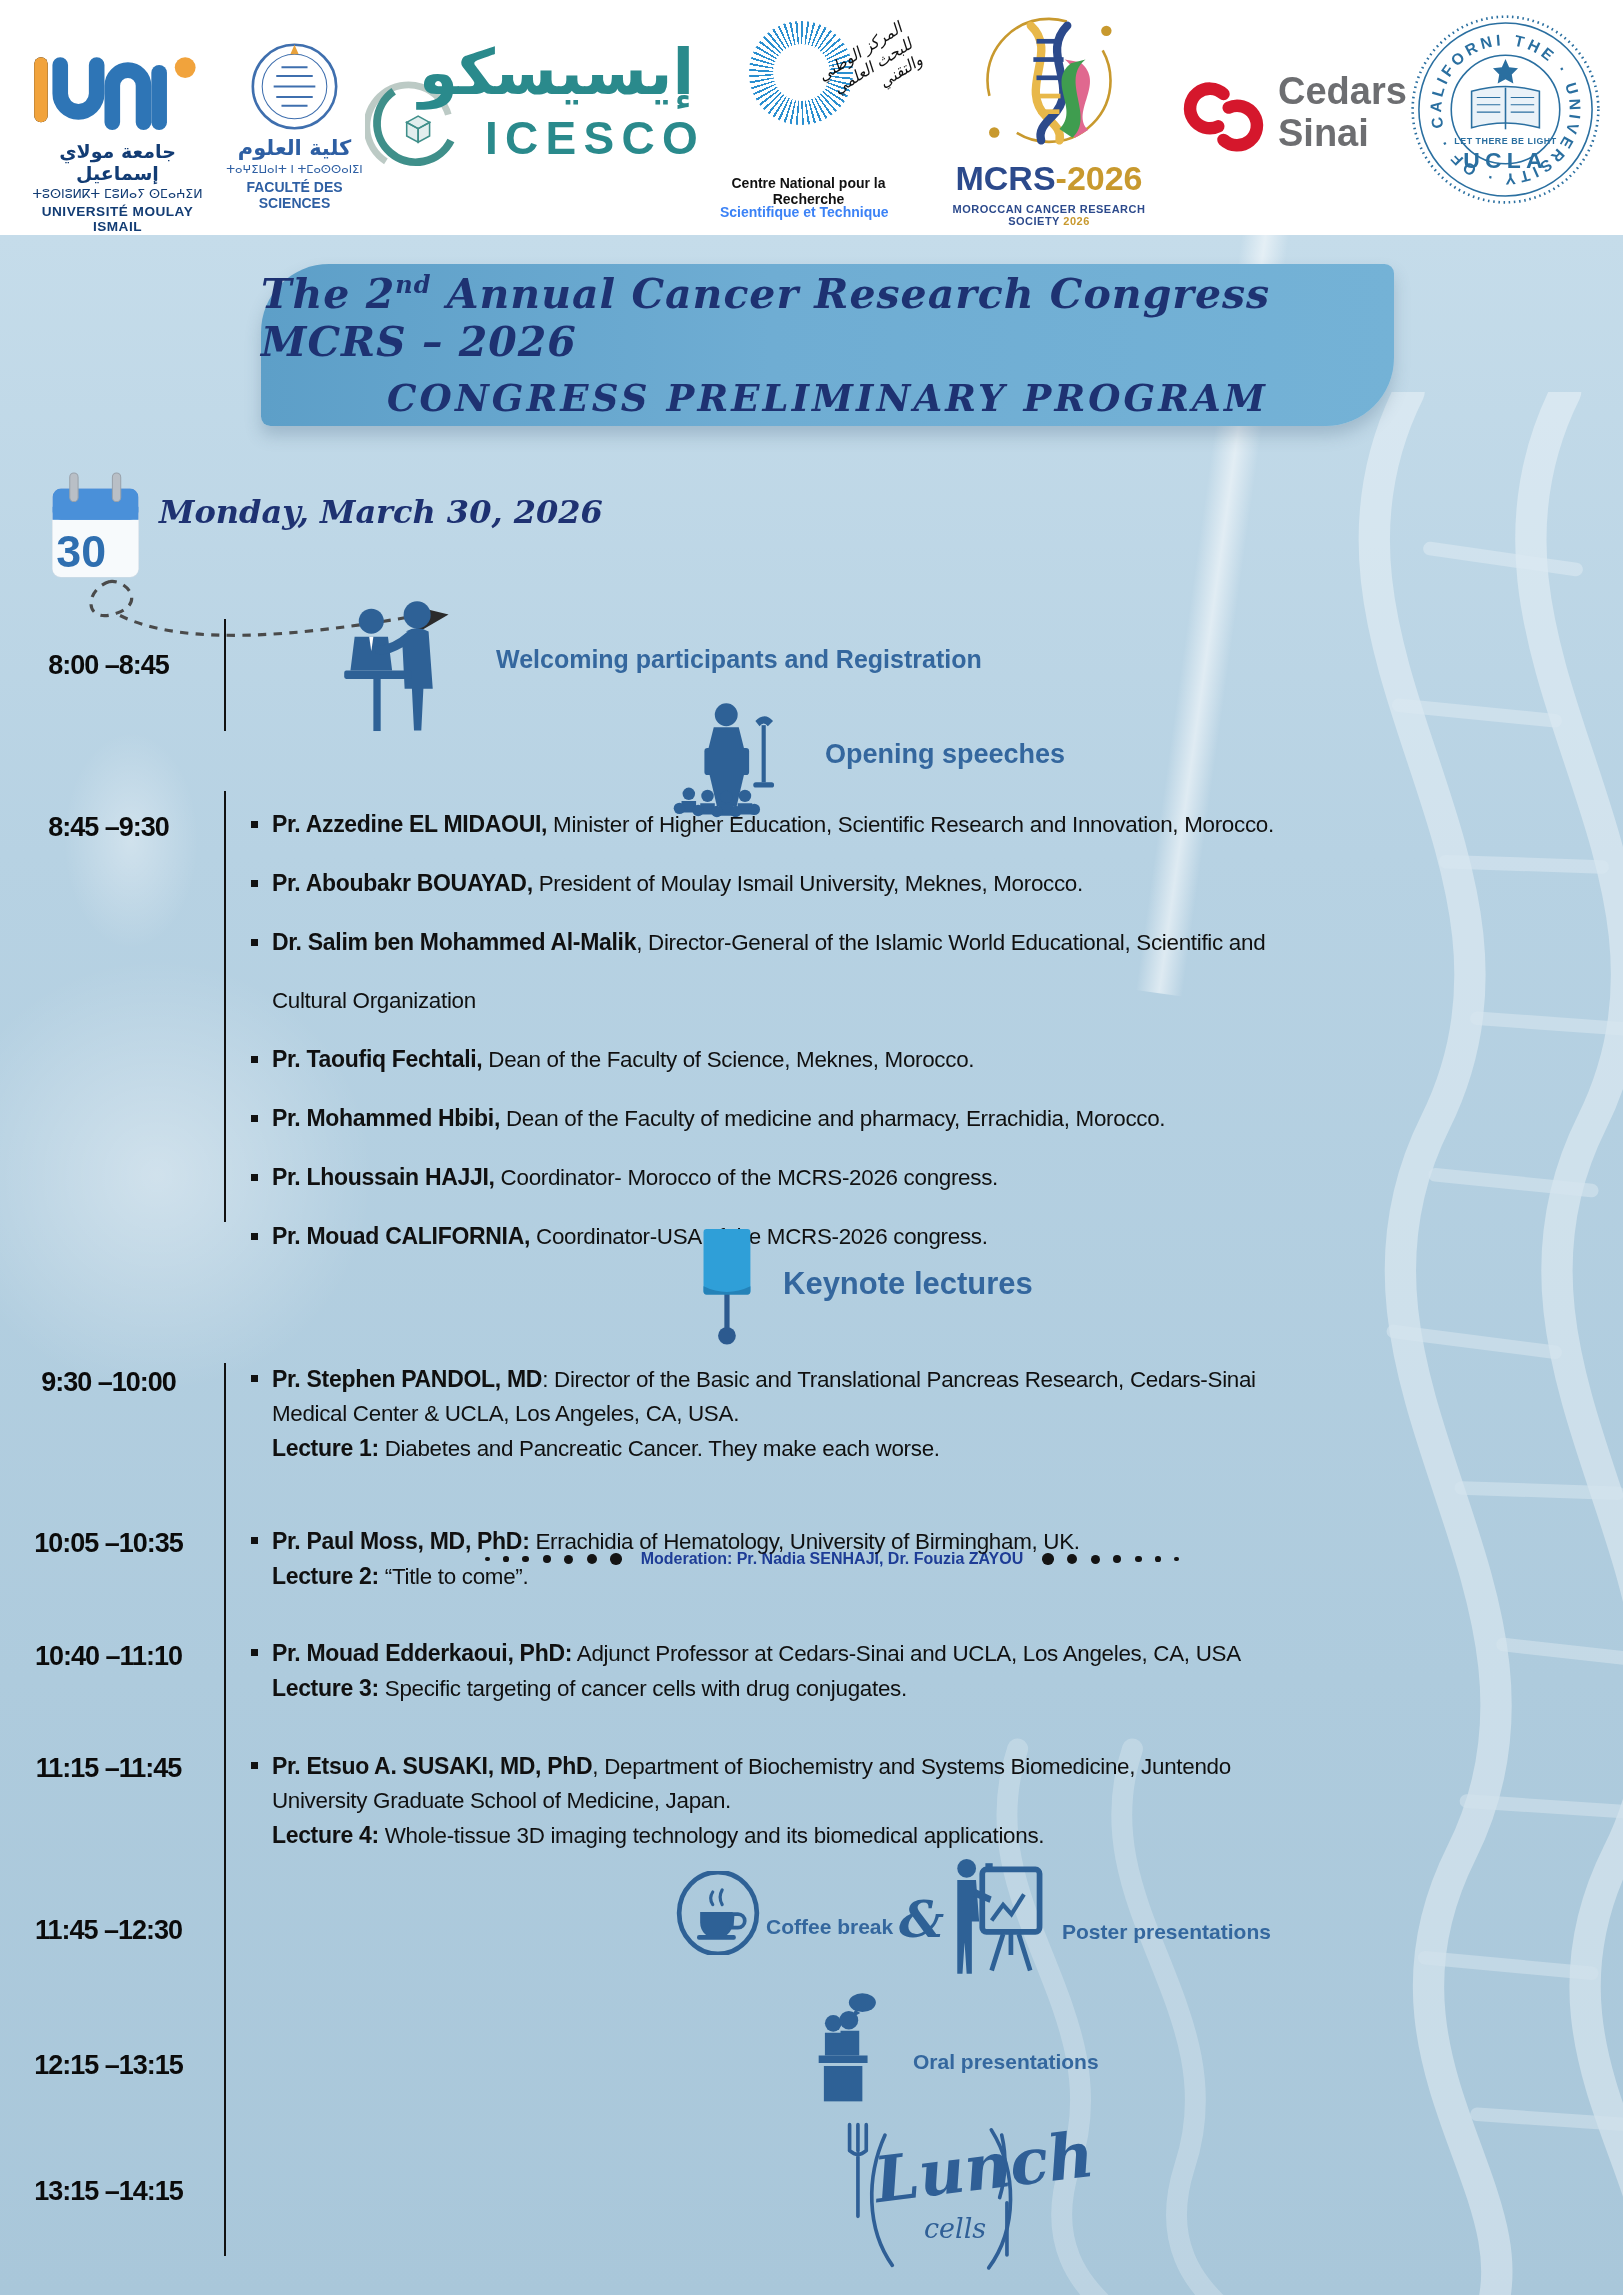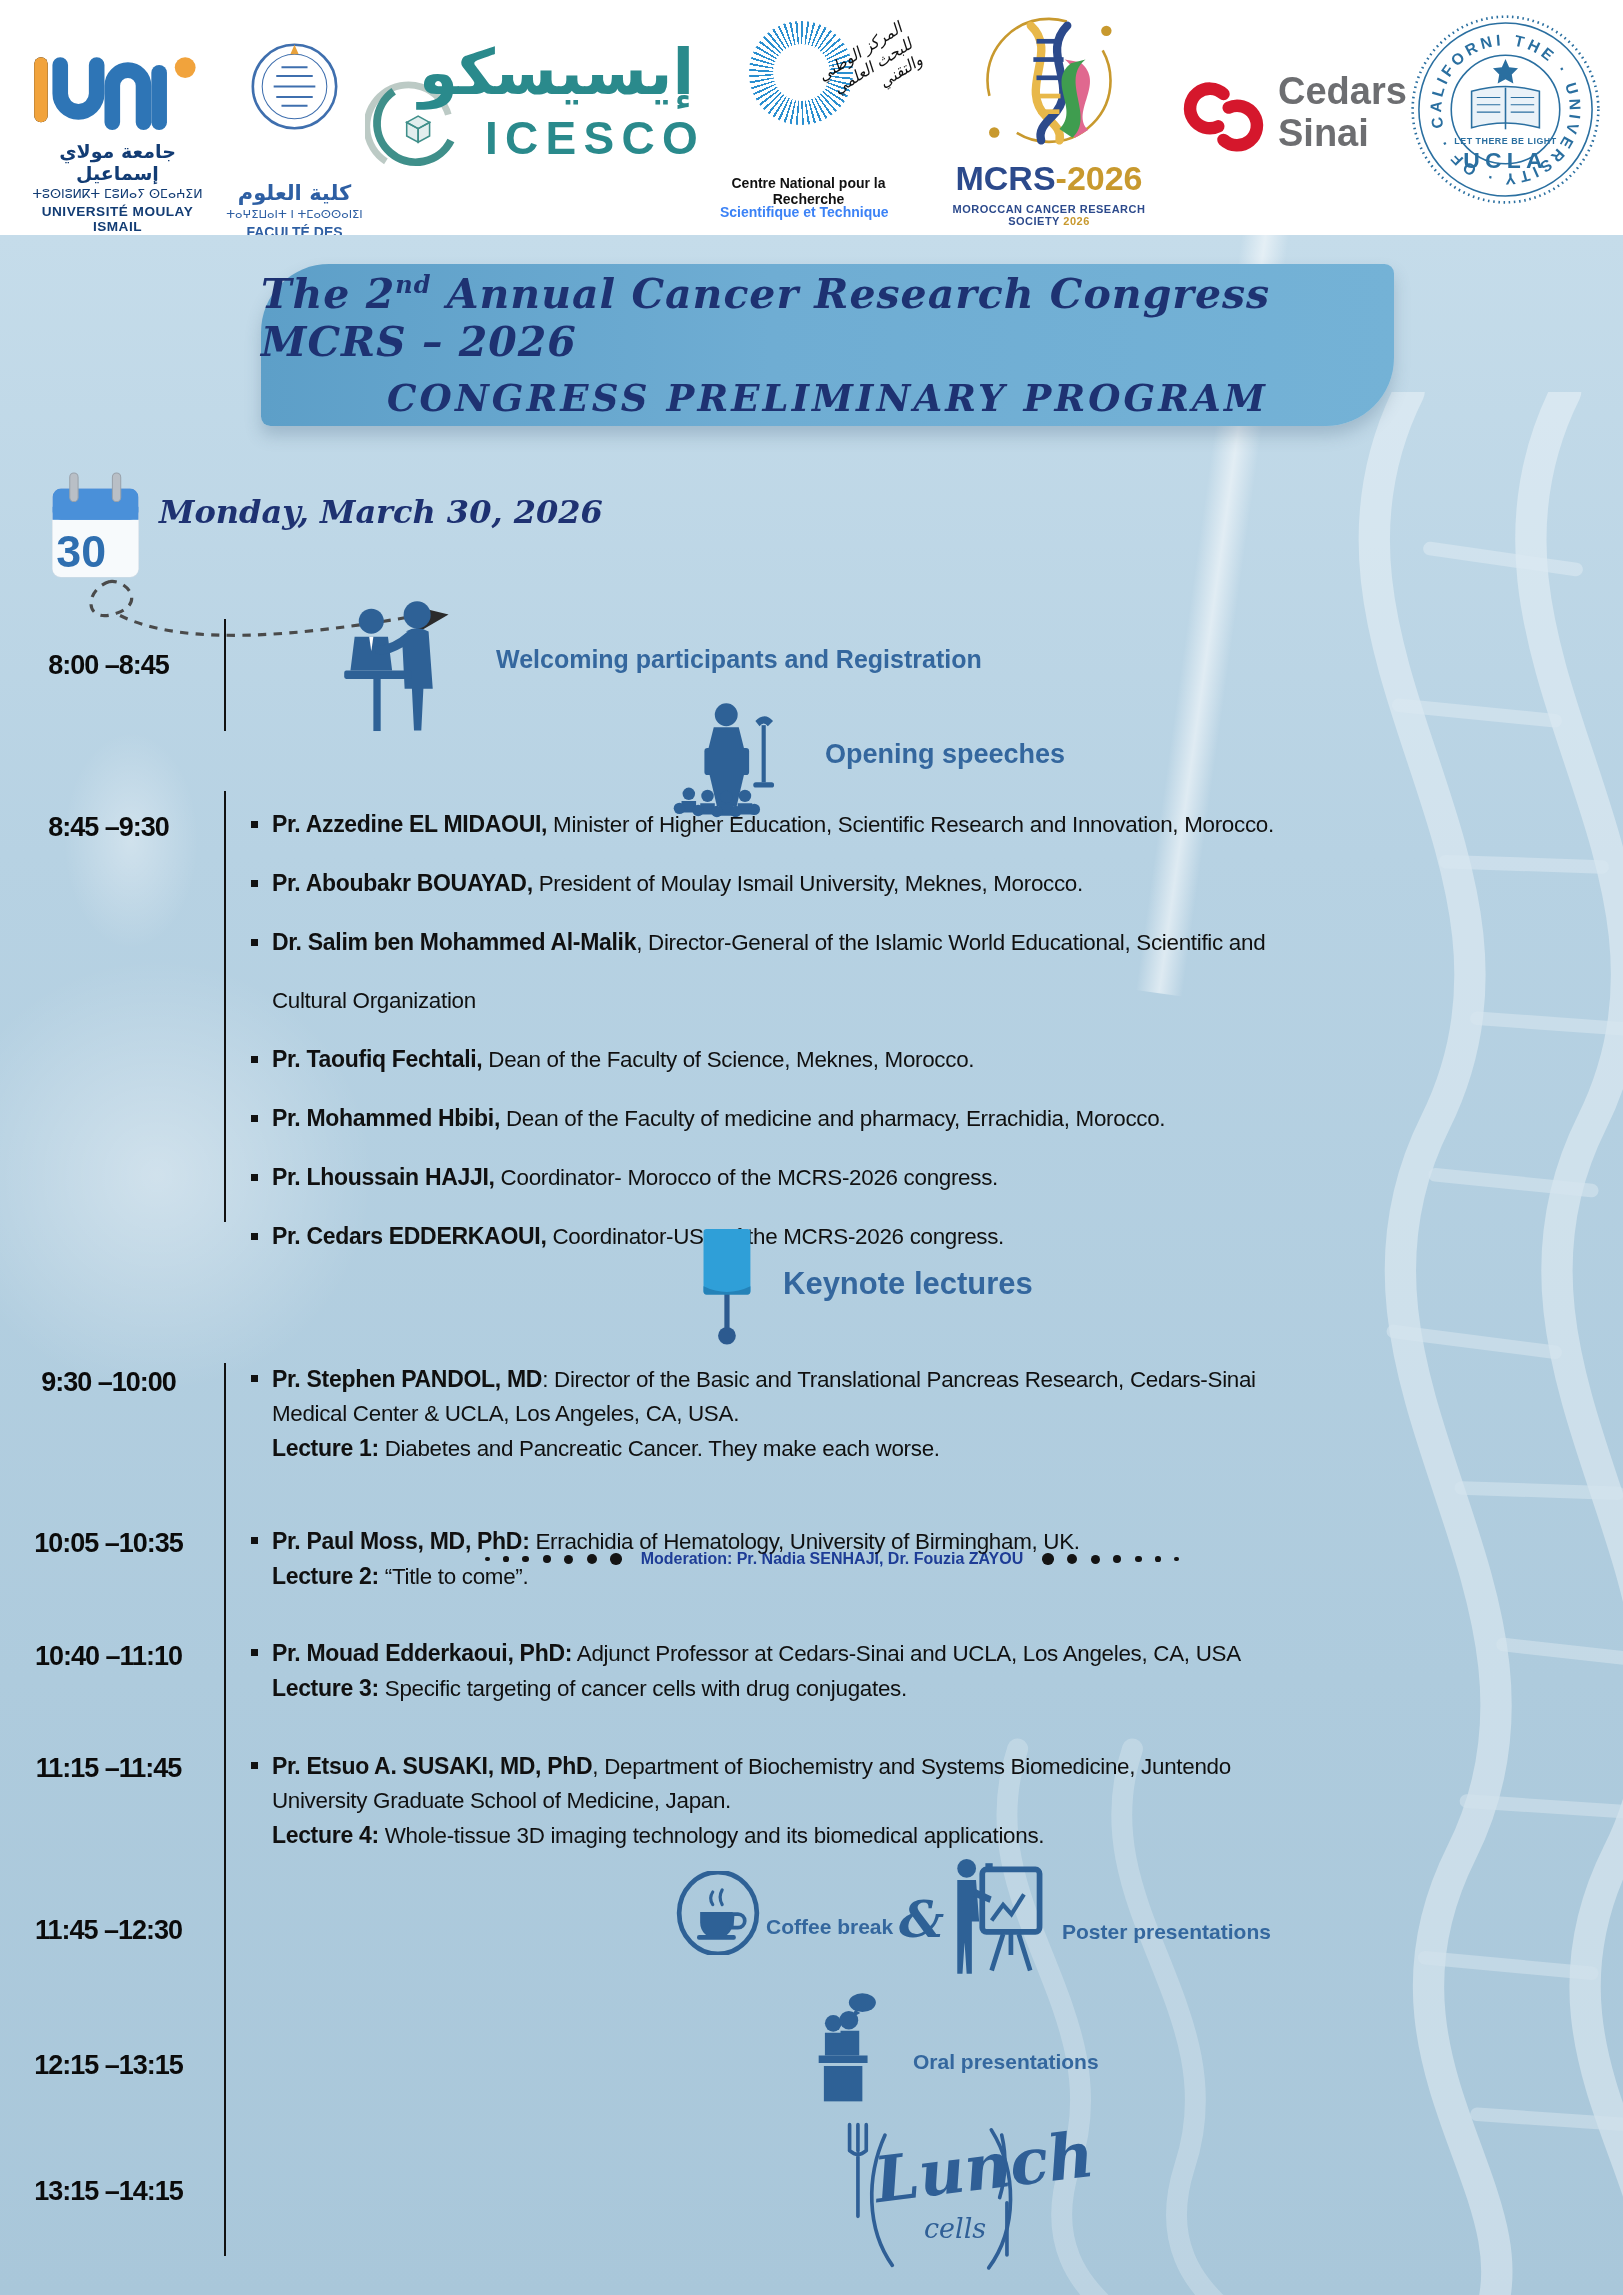--- a/index.html
+++ b/index.html
@@ -70,21 +70,21 @@
       <div class="logo-txt" style="font-size:13.6px;font-weight:bold;letter-spacing:0.5px;color:#123c74;margin-top:3.1px;">UNIVERSITÉ MOULAY ISMAIL</div>
     </div>
 
     <div class="abs" style="left:224px;top:37px;width:141px;">
       <svg width="141" height="99" viewBox="0 0 270 190" style="display:block;margin:0 auto;">
         <circle cx="135" cy="95" r="80" fill="none" stroke="#3f6fae" stroke-width="5"></circle>
         <circle cx="135" cy="95" r="62" fill="none" stroke="#3f6fae" stroke-width="2"></circle>
         <path d="M95 95 h80 M100 75 h70 M100 115 h70 M110 58 h50 M110 132 h50" stroke="#3f6fae" stroke-width="4"></path>
         <path d="M135 15 l8 18 h-16 z" fill="#e8a13a"></path>
       </svg>
-      <div class="logo-txt ar" style="font-size:21px;font-weight:bold;color:#2e5fa3;margin-top:45px;">كلية العلوم</div>
+      <div class="logo-txt ar" style="font-size:21px;font-weight:bold;color:#2e5fa3;">كلية العلوم</div>
       <div class="logo-txt tif" style="font-size:11.5px;color:#2e5fa3;margin-top:2.1px;">ⵜⴰⵖⵉⵡⴰⵏⵜ ⵏ ⵜⵎⴰⵙⵙⴰⵏⵉⵏ</div>
       <div class="logo-txt" style="font-size:14px;font-weight:bold;color:#2e5fa3;margin-top:2.6px;">FACULTÉ DES SCIENCES</div>
     </div>
 
     <svg class="abs" style="left:365px;top:73px;" width="99" height="104" viewBox="0 0 190 200">
       <path d="M40 170 a80 80 0 1 1 120 -90" fill="none" stroke="#9fb3ad" stroke-width="13" opacity=".7"></path>
       <path d="M55 35 a75 75 0 1 0 110 95" fill="none" stroke="#3f8f8a" stroke-width="15"></path>
       <g stroke="#3f8f8a" stroke-width="3" fill="rgba(63,143,138,.15)">
         <path d="M80 95 l22 -12 22 12 -22 12 z"></path>
         <path d="M80 95 v26 l22 12 v-26 z"></path>
@@ -266,21 +266,21 @@
       <li>
           <span class="sq"></span>
           <span class="body-txt prewrap"><b>Pr. Mohammed Hbibi,</b><span> Dean of the Faculty of medicine and pharmacy, Errachidia, Morocco.</span></span>
         </li>
       <li>
           <span class="sq"></span>
           <span class="body-txt prewrap"><b>Pr. Lhoussain HAJJI,</b><span> Coordinator- Morocco of the MCRS-2026 congress.</span></span>
         </li>
       <li>
           <span class="sq"></span>
-          <span class="body-txt prewrap"><b>Pr. Cedars EDDERKAOUI,</b><span> Coordinator-USA of the MCRS-2026 congress.</span></span>
+          <span class="body-txt prewrap"><b>Pr. Mouad CALIFORNIA,</b><span> Coordinator-USA of the MCRS-2026 congress.</span></span>
         </li>
     </ul>
 
     <svg class="abs" style="left:694px;top:994px;" width="68" height="125" viewBox="0 0 130 240">
       <rect x="58" y="120" width="10" height="70" fill="#2c5a8f"></rect>
       <circle cx="63" cy="205" r="17" fill="#2c5a8f"></circle>
       <rect x="18" y="0" width="90" height="125" rx="6" fill="#2f9fd8"></rect>
       <path d="M18 110 q45 22 90 0 v10 a6 6 0 0 1 -6 6 h-78 a6 6 0 0 1 -6 -6 z" fill="#2482b8"></path>
     </svg>
     <div class="abs sec-head" style="left:783px;top:1031px;font-size:31px;">Keynote lectures</div>

